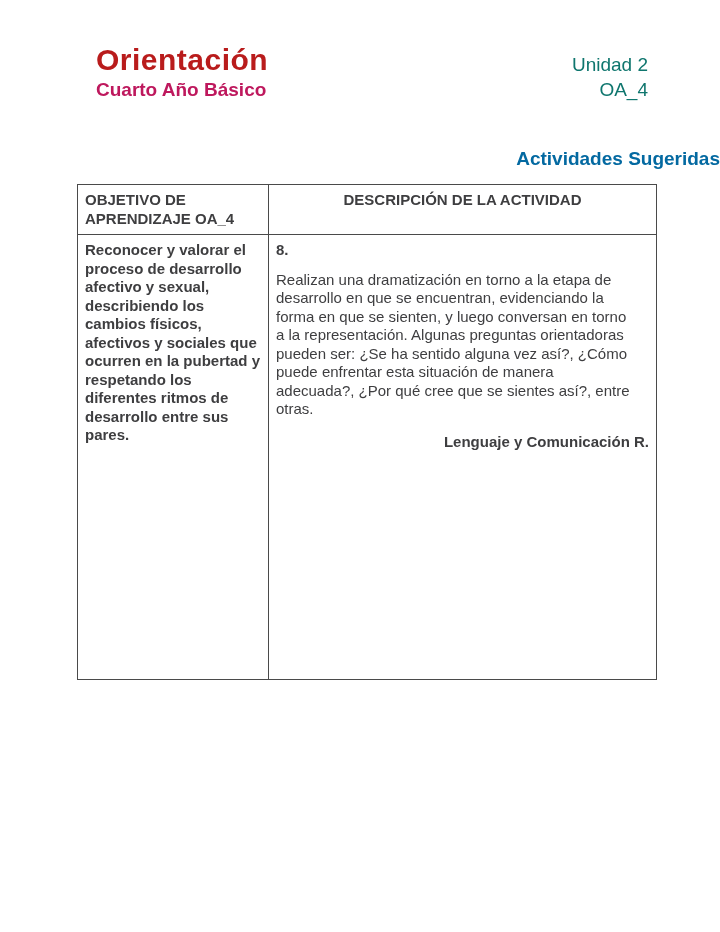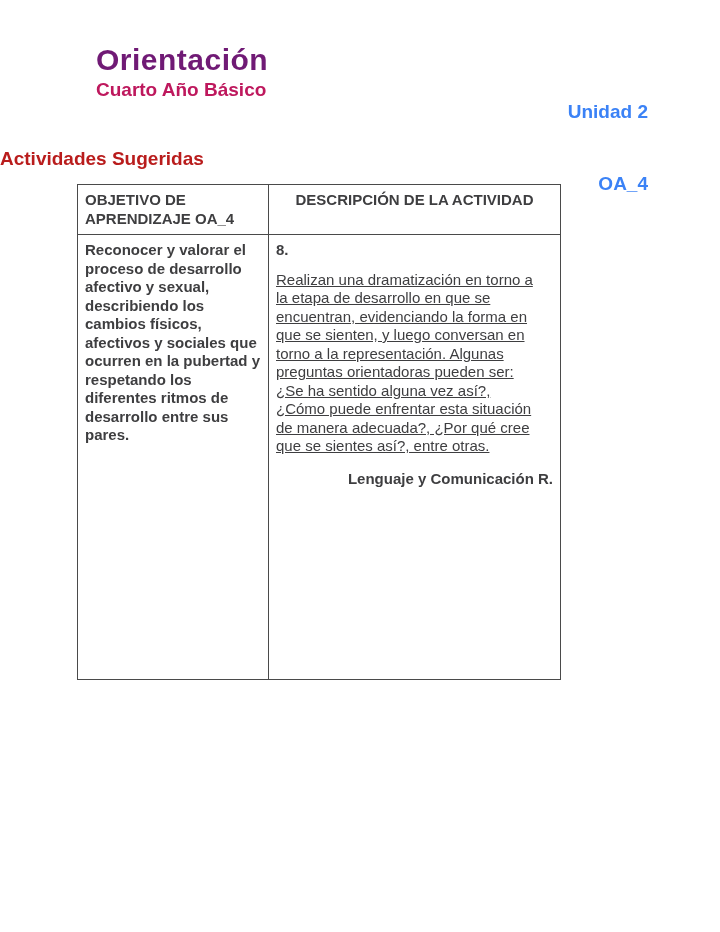--- a/index.html
+++ b/index.html
@@ -16,58 +16,57 @@
     overflow: hidden;
   }
   .header-left {
     position: absolute;
     left: 96px;
     top: 42px;
   }
   .doc-title {
     font-size: 30px;
     font-weight: bold;
-    color: #701a75;
+    color: #b91c1c;
     line-height: 36px;
     letter-spacing: 0.5px;
   }
   .doc-subtitle {
     font-size: 19px;
     font-weight: bold;
     color: #be185d;
     line-height: 24px;
   }
   .header-right {
     position: absolute;
     right: 72px;
     top: 52px;
     text-align: right;
   }
   .unit-label, .oa-label {
     font-size: 19px;
-    font-weight: bold;
-    color: #3b82f6;
+    font-weight: normal;
+    color: #0f766e;
     line-height: 25px;
-    margin-top: 47px;
   }
   .section-title {
     position: absolute;
     left: 0;
     top: 148px;
     width: 100%;
-    text-align: left;
+    text-align: right;
     font-size: 19px;
     font-weight: bold;
-    color: #b91c1c;
+    color: #0369a1;
   }
   table.activity-table {
     position: absolute;
     left: 77px;
     top: 184px;
-    width: 484px;
+    width: 580px;
     border-collapse: collapse;
     table-layout: fixed;
     border-radius: 28px;
   }
   .activity-table th,
   .activity-table td {
     border: 1.5px solid #4a4a4a;
     vertical-align: top;
     padding: 6px 7px;
     color: #3E3E40;
@@ -86,21 +85,20 @@
     height: 432px;
     margin-top: 35px;
   }
   td.description-cell { font-weight: normal; }
   .activity-number {
     font-weight: bold;
     margin: 0 0 11px 0;
   }
   .activity-description {
     margin: 0 16px 14px 0;
-    text-decoration: underline;
   }
   .activity-subject {
     font-weight: bold;
     margin: 0;
     text-align: right;
   }
 </style>
 </head>
 <body>
 

